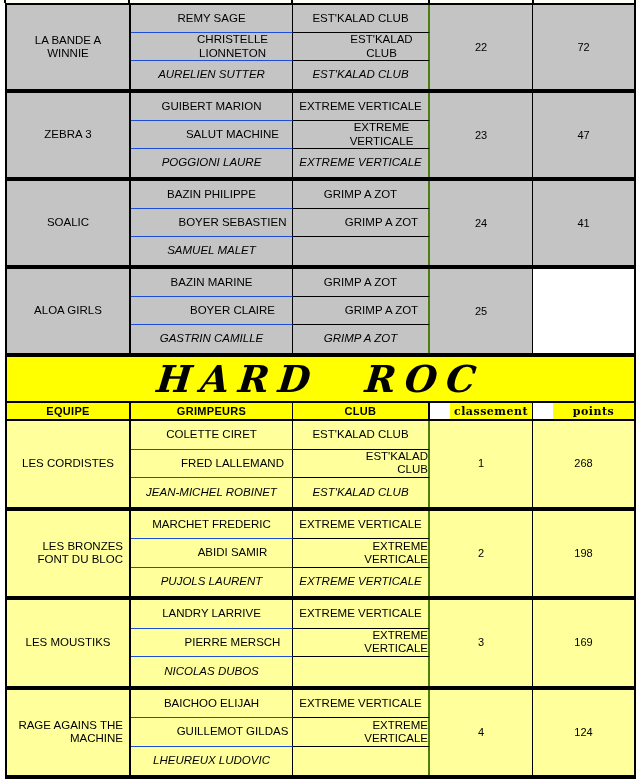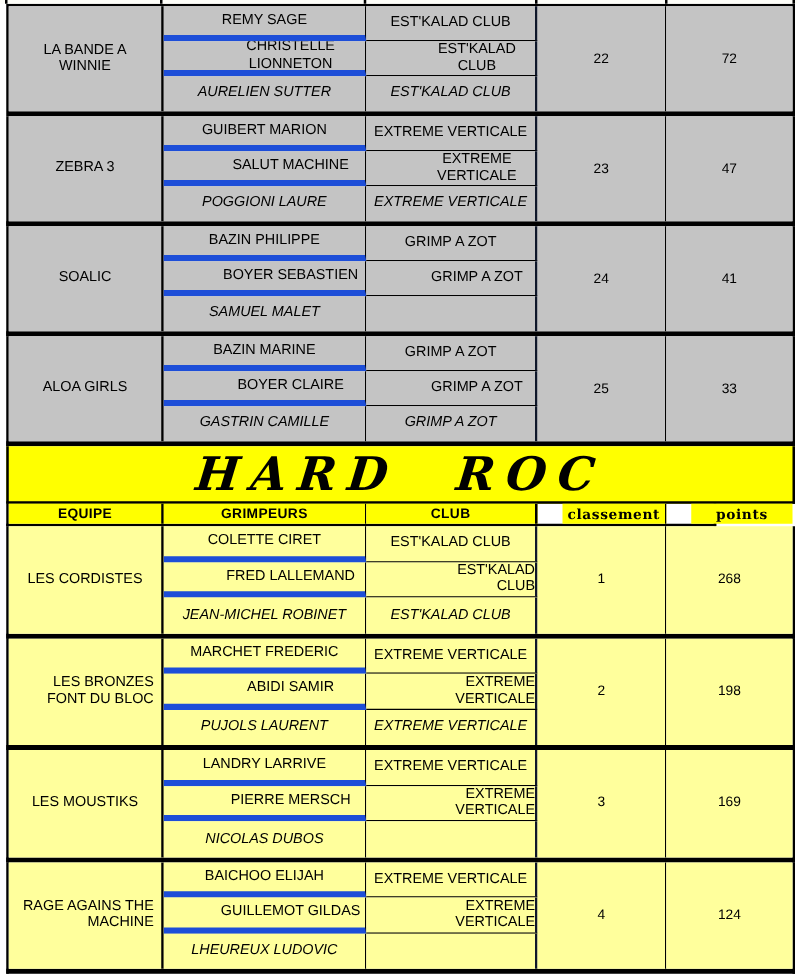--- a/index.html
+++ b/index.html
@@ -23,42 +23,42 @@
   }
   .block.first{border-top:2px solid #000;}
   .block.yellowblock{grid-auto-rows:28.5px;}
   .cell{
     box-sizing:border-box;display:flex;align-items:center;justify-content:center;
     font-size:11.5px;line-height:1.15;text-align:center;overflow:hidden;
   }
   .grayblock .cell{background:#c4c4c4;}
   .yellowblock .cell{background:#ffff9c;text-align:right;}
   .team{grid-column:1;grid-row:1/4;border-right:2px solid #000;padding:4px 6px;}
-  .name-col{grid-column:2;border-right:1px solid #000;border-bottom:5px solid #1d4ed8;}
-  .club-col{grid-column:3;border-right:2px solid #0f172a;border-bottom:1px solid #000;}
+  .name-col{grid-column:2;border-right:1px solid #000;border-bottom:1px solid #1d4ed8;}
+  .club-col{grid-column:3;border-right:2px solid #4d7c0f;border-bottom:1px solid #000;}
   .r1{grid-row:1;} .r2{grid-row:2;padding-left:42px;} .r3{grid-row:3;border-bottom:none;font-style:italic;}
   .rank{grid-column:4;grid-row:1/4;border-right:1px solid #000;font-size:11px;}
   .pts{grid-column:5;grid-row:1/4;font-size:11px;}
 
   
   .banner{
     width:631px;height:46px;box-sizing:border-box;background:#ffff00;
     border-left:2px solid #000;border-right:2px solid #000;border-bottom:2px solid #000;
     display:flex;align-items:center;justify-content:center;
   }
   .banner-title{
     font-family:"DejaVu Serif",serif;font-style:italic;font-weight:bold;
     font-size:37px;letter-spacing:9px;word-spacing:24px;transform:skewX(-6deg);
     white-space:nowrap;
   }
 
   
   .header-row{
     display:grid;grid-template-columns:124px 162px 137px 103px 101px;
-    width:568px;height:18px;box-sizing:border-box;
+    width:631px;height:18px;box-sizing:border-box;
     border-left:2px solid #000;border-right:2px solid #000;border-bottom:2px solid #000;text-align:center;
   }
   .hcell{
     box-sizing:border-box;background:#ffff00;display:flex;align-items:center;justify-content:center;
     font-weight:bold;font-size:11px;letter-spacing:0.3px;
   }
   .hcell.b1{border-right:2px solid #000;}
   .hcell.b2{border-right:1px solid #000;}
   .hcell.b3{border-right:2px solid #000;}
   .hcell.b4{border-right:1px solid #000;}
@@ -118,21 +118,20 @@
 
     <div class="block grayblock">
       <div class="cell team">ALOA GIRLS</div>
       <div class="cell name-col r1">BAZIN MARINE</div>
       <div class="cell club-col r1">GRIMP A ZOT</div>
       <div class="cell name-col r2">BOYER CLAIRE</div>
       <div class="cell club-col r2">GRIMP A ZOT</div>
       <div class="cell name-col r3">GASTRIN CAMILLE</div>
       <div class="cell club-col r3">GRIMP A ZOT</div>
       <div class="cell rank">25</div>
-      <div class="cell pts">33</div>
     </div>
 
     <div class="banner">
       <div class="banner-title">HARD ROC</div>
     </div>
 
     <div class="header-row">
       <div class="hcell b1">EQUIPE</div>
       <div class="hcell b2">GRIMPEURS</div>
       <div class="hcell b3">CLUB</div>

